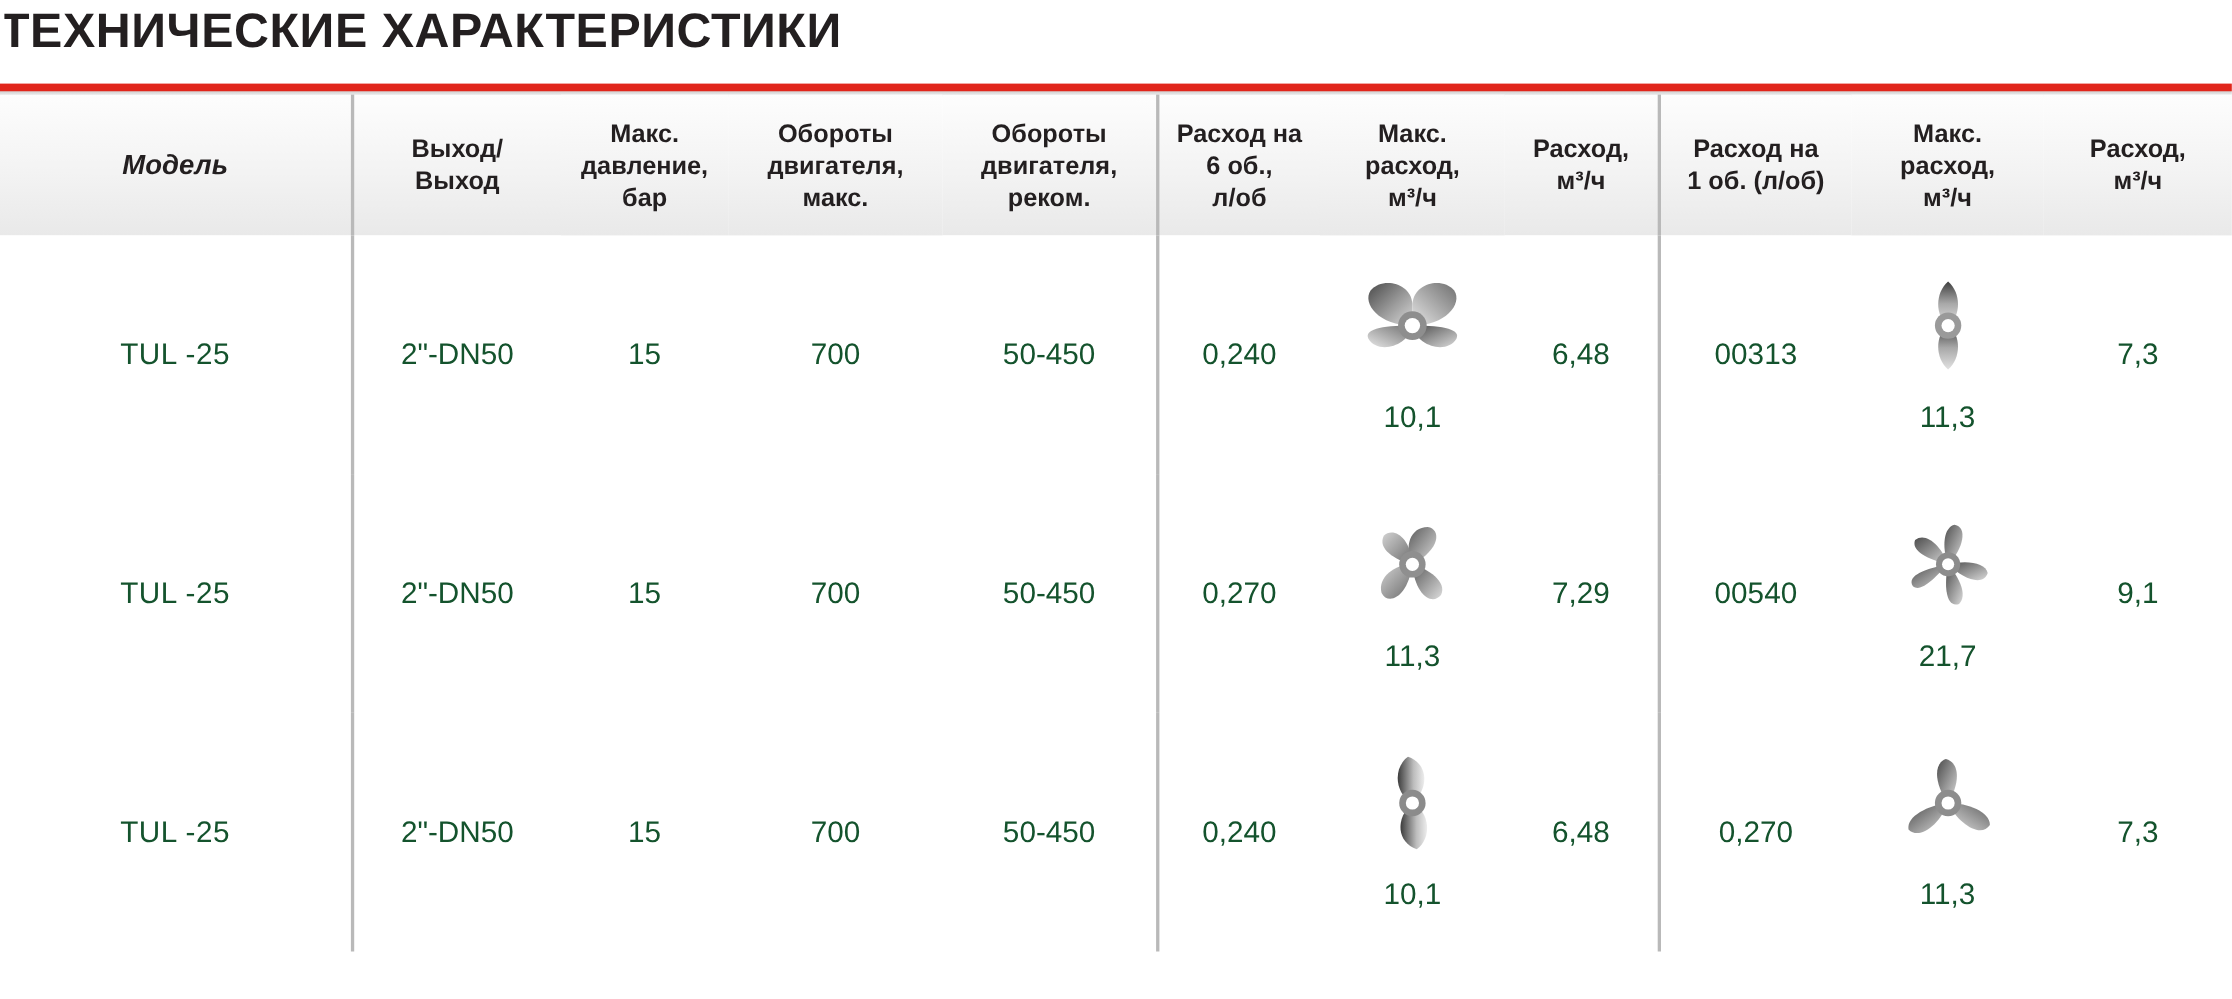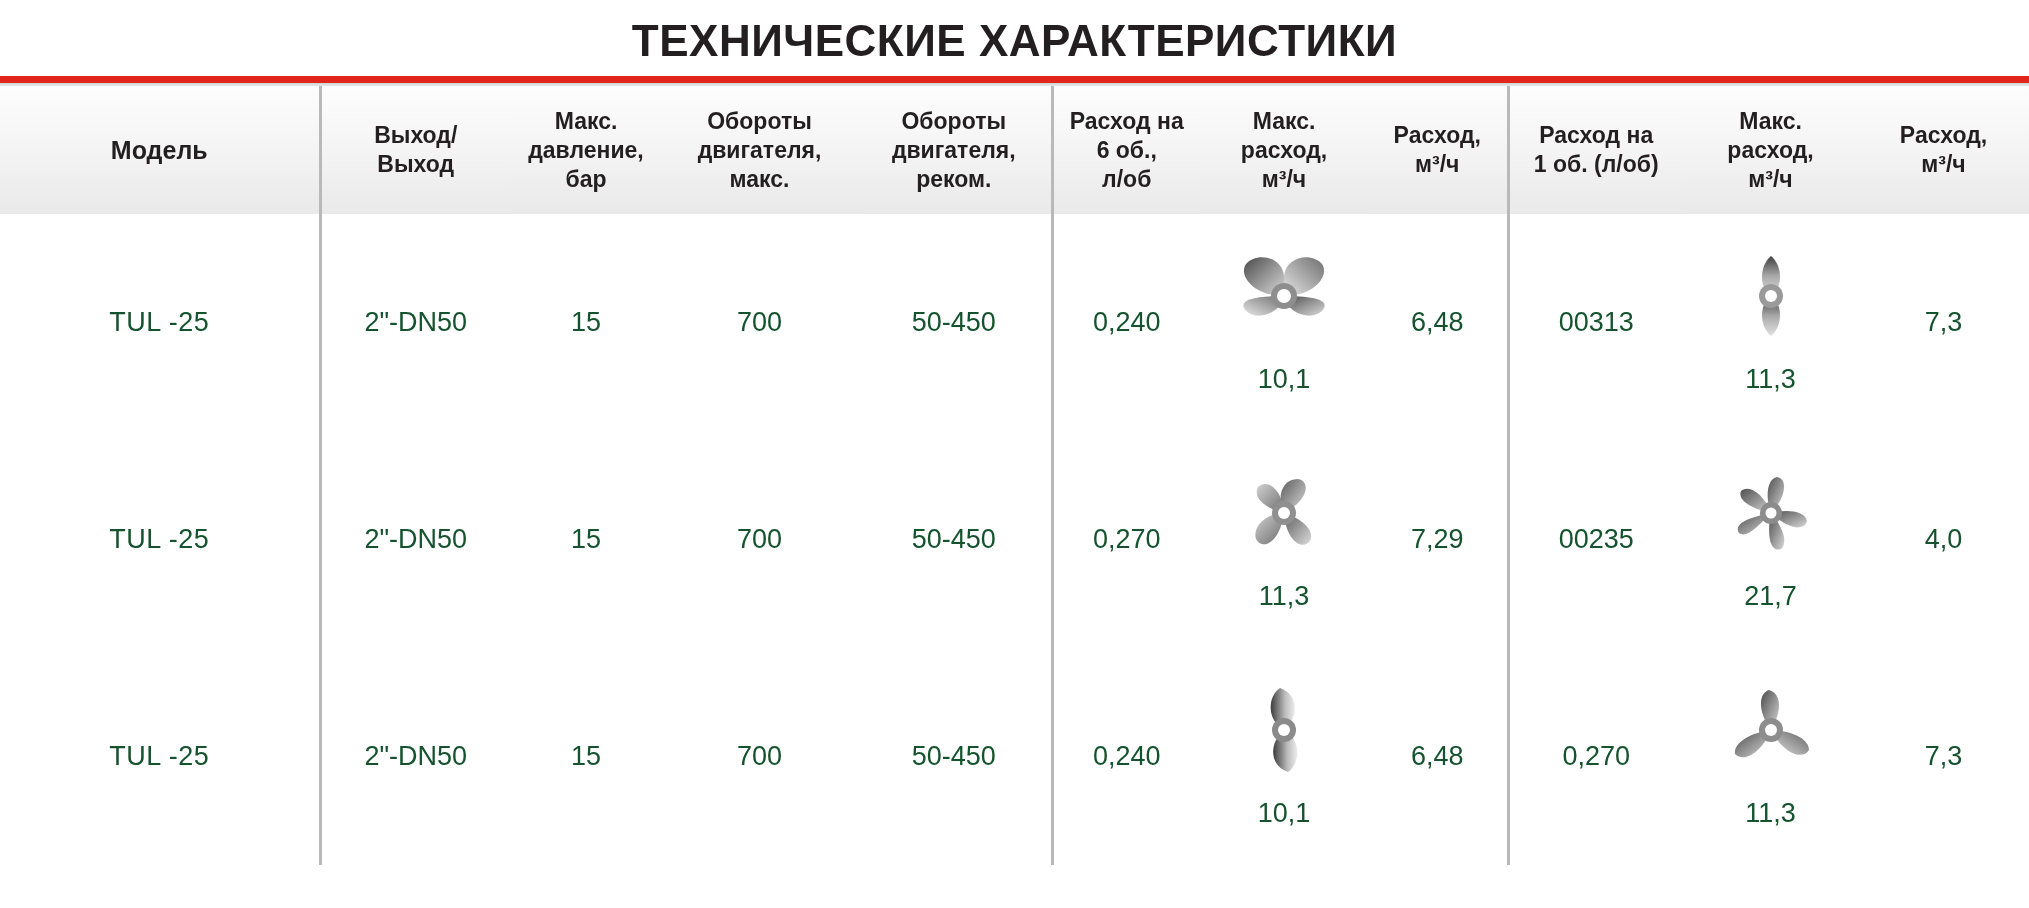--- a/index.html
+++ b/index.html
@@ -16,26 +16,26 @@
   }
   .page {
     position: relative;
     width: 2029px;
     height: 908px;
     box-sizing: border-box;
   }
 
   
   .title {
-    text-align: center;
+    text-align: left;
     font-size: 44px;
     font-weight: bold;
     letter-spacing: 0.5px;
     color: #231f20;
-    padding-top: 12px;
+    padding-top: 0px;
     line-height: 58px;
     height: 62px;
     box-sizing: border-box;
   }
 
   
   .rule-wrap {
     position: relative;
     height: 24px;
   }
@@ -78,20 +78,21 @@
   }
   thead th {
     font-size: 23px;
     font-weight: bold;
     line-height: 29px;
     color: #231f20;
     background: linear-gradient(to bottom, #fdfdfd 0%, #f3f3f3 55%, #e9e9e9 100%);
   }
   thead th.model-head {
     font-size: 25px;
+    font-style: italic;
   }
 
   
   .vsep-left { border-left: 3px solid #b9b9b9; }
 
   tbody tr {
     height: 217px;
   }
   tbody td {
     font-size: 27px;
@@ -301,21 +302,21 @@
                 <path d="M60 46 C44 46 28 58 32 72 C38 84 56 76 60 46 Z" fill="url(#g3b)"></path>
                 <path d="M60 46 C74 50 92 62 86 74 C78 84 62 74 60 46 Z" fill="url(#g3a)"></path>
                 <path d="M60 46 C44 42 28 32 34 20 C42 12 58 20 60 46 Z" fill="url(#g3b)"></path>
                 <circle cx="60" cy="46" r="12" fill="#8f8f8f"></circle>
                 <circle cx="60" cy="46" r="6" fill="#ffffff"></circle>
               </svg>
             </span>
             <span class="val">11,3</span>
           </td>
           <td>7,29</td>
-          <td class="vsep-left">00235</td>
+          <td class="vsep-left">00540</td>
           <td class="imp-cell">
             <span class="imp">
               <svg width="120" height="92" viewBox="0 0 120 92">
                 <defs>
                   <linearGradient id="g4a" x1="0" y1="0" x2="1" y2="1">
                     <stop offset="0" stop-color="#4d4d4d"></stop>
                     <stop offset="1" stop-color="#d8d8d8"></stop>
                   </linearGradient>
                 </defs>
                 <g fill="url(#g4a)">
@@ -324,21 +325,21 @@
                   <path d="M60 46 C70 58 78 74 70 82 C58 86 56 66 60 46 Z"></path>
                   <path d="M60 46 C48 58 36 72 28 66 C22 56 40 50 60 46 Z"></path>
                   <path d="M60 46 C42 42 26 34 30 24 C40 16 54 30 60 46 Z"></path>
                 </g>
                 <circle cx="60" cy="46" r="11" fill="#8c8c8c"></circle>
                 <circle cx="60" cy="46" r="5.5" fill="#ffffff"></circle>
               </svg>
             </span>
             <span class="val">21,7</span>
           </td>
-          <td>4,0</td>
+          <td>9,1</td>
         </tr>
 
         <tr>
           <td class="model-cell">TUL -25</td>
           <td class="vsep-left">2"-DN50</td>
           <td>15</td>
           <td>700</td>
           <td>50-450</td>
           <td class="vsep-left">0,240</td>
           <td class="imp-cell">

